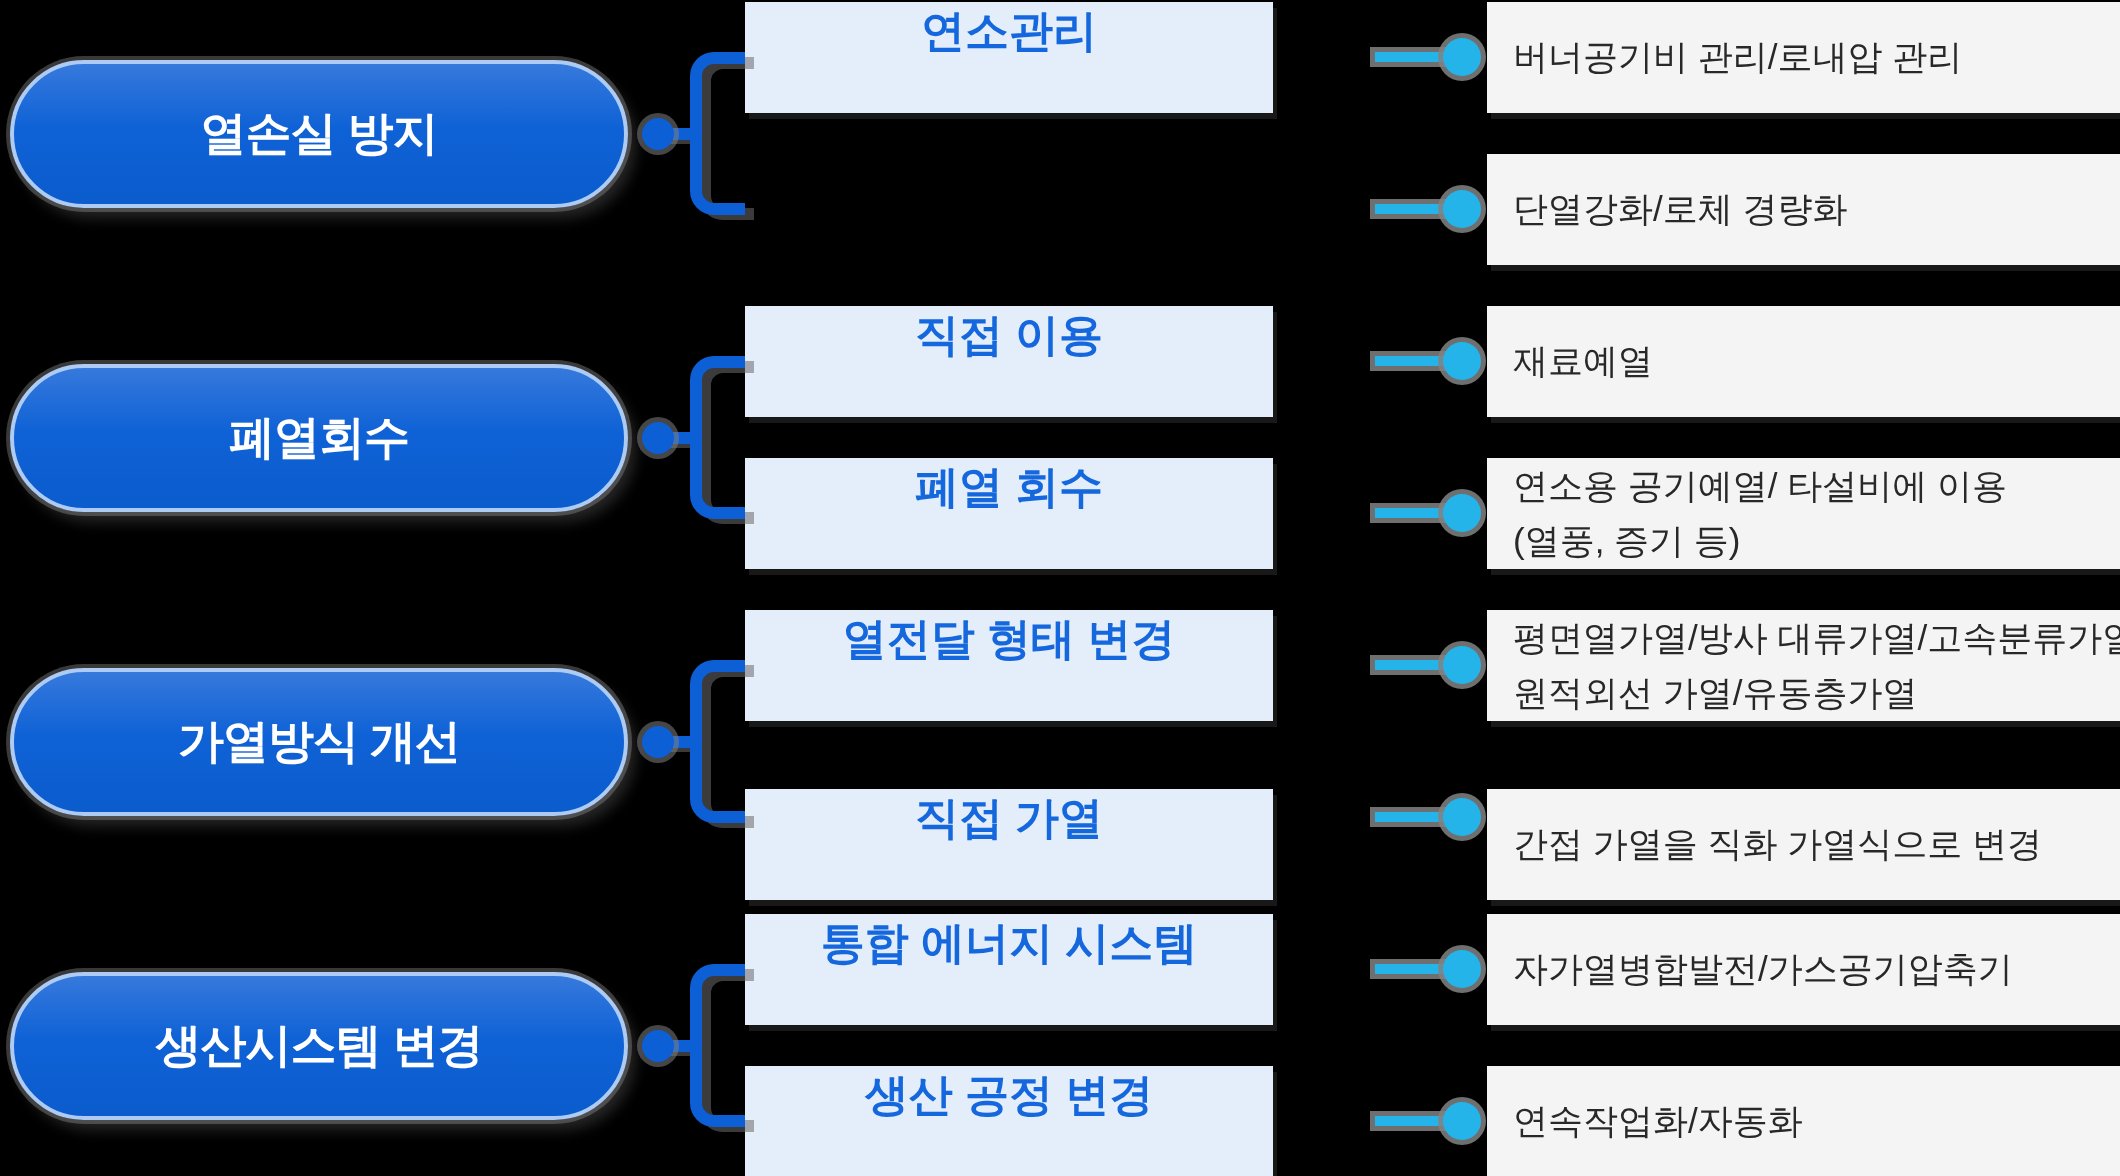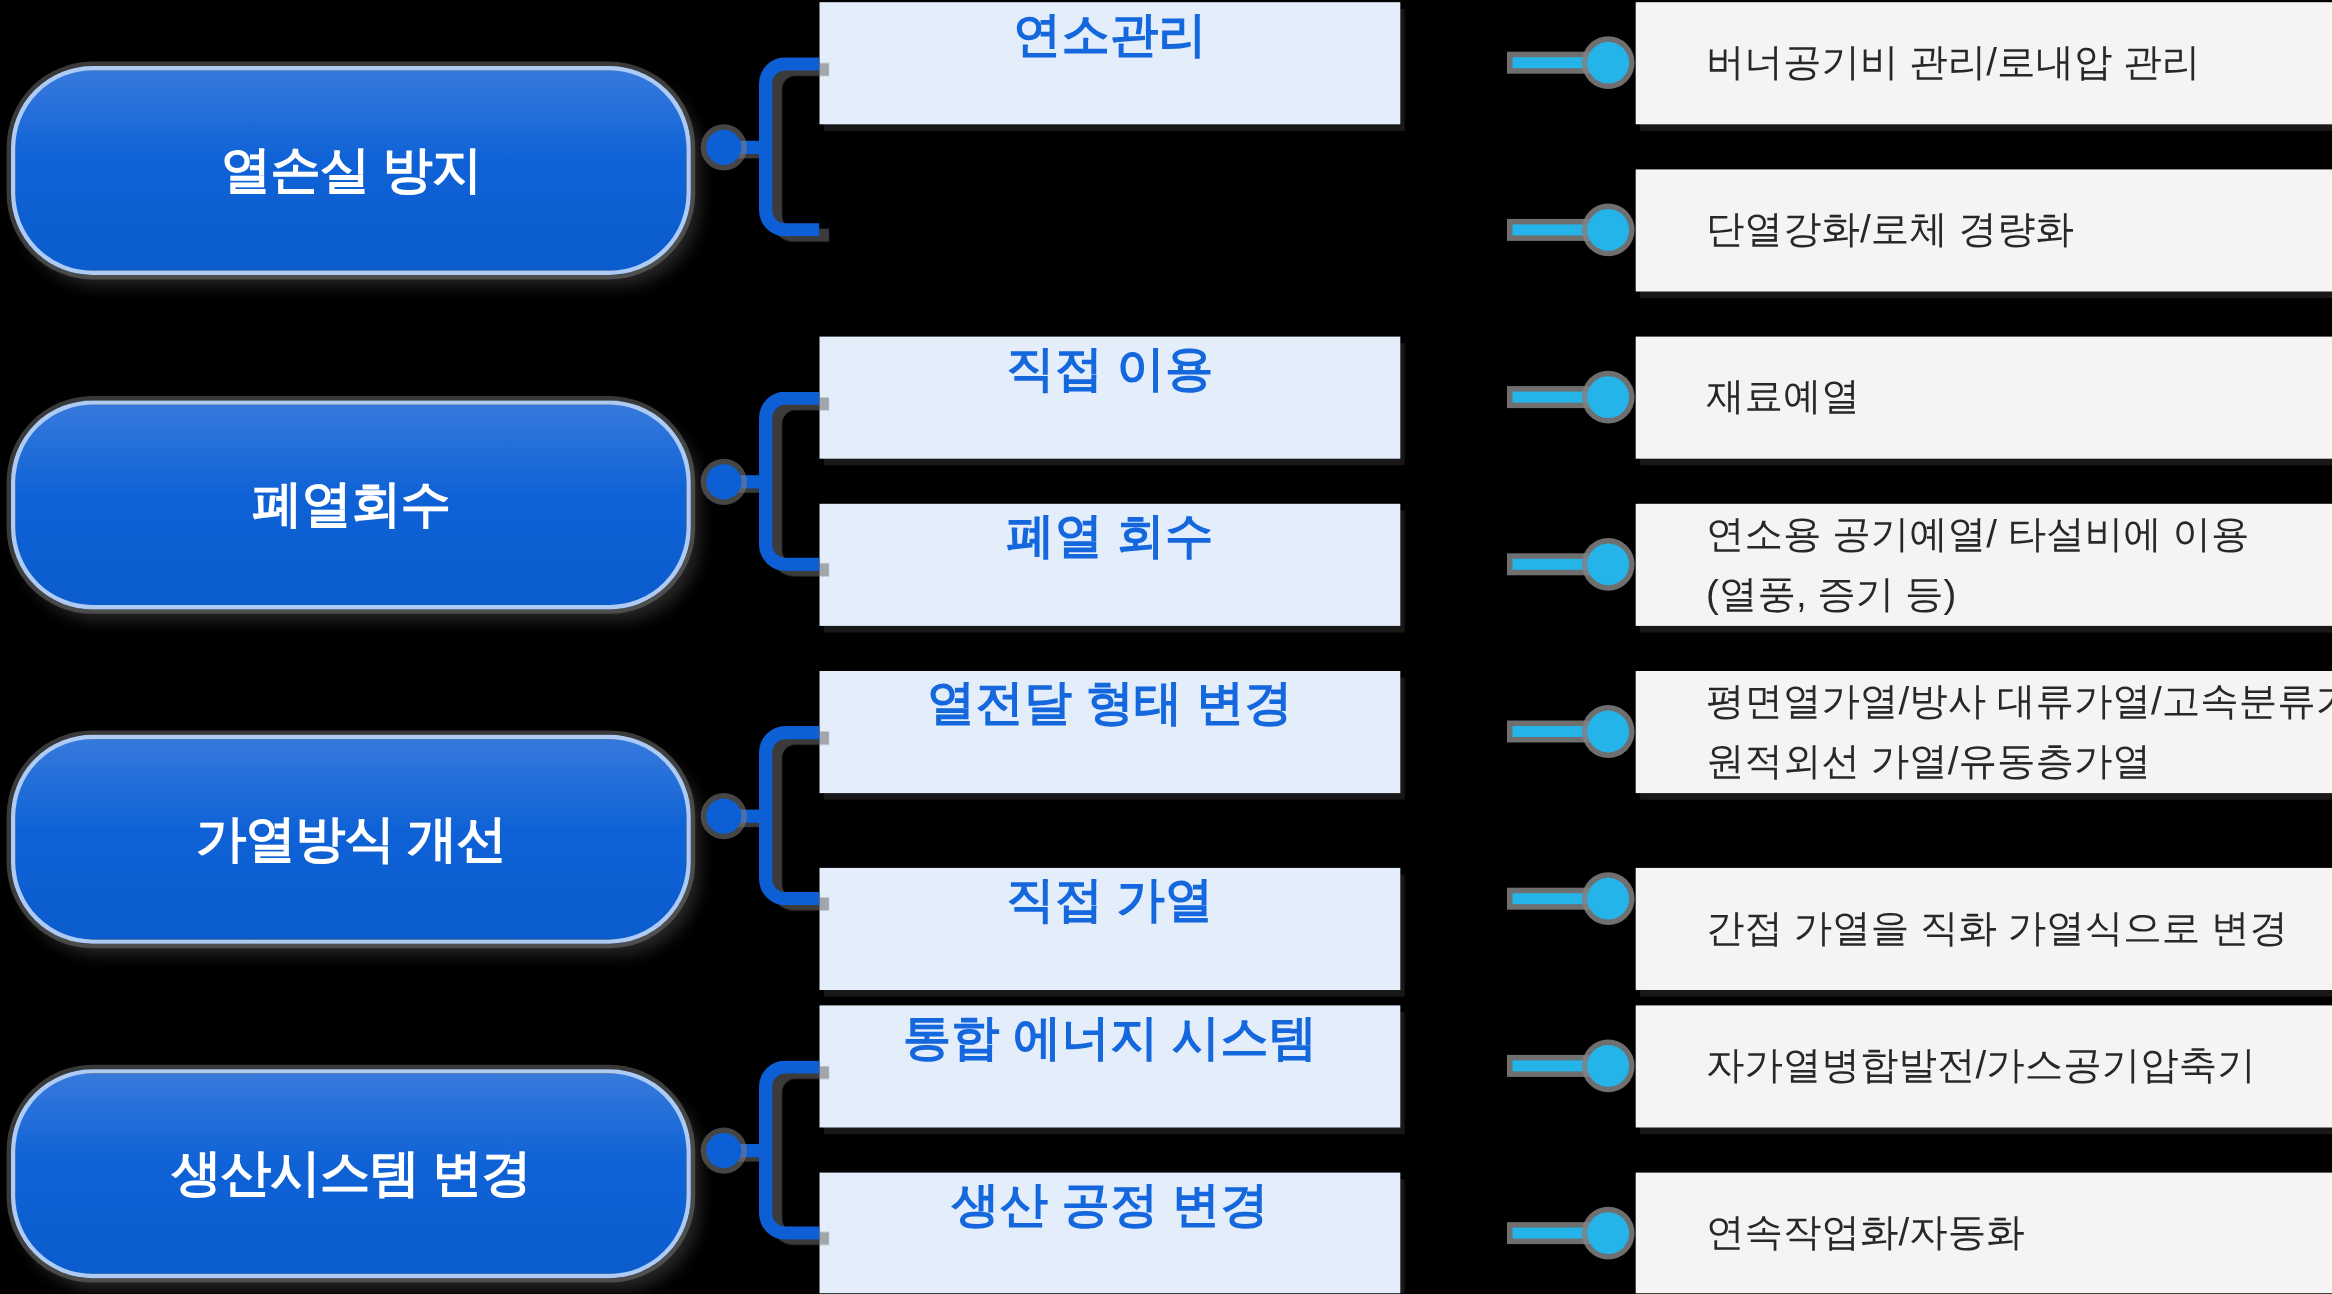--- a/index.html
+++ b/index.html
@@ -5,21 +5,21 @@
   html,body{margin:0;padding:0;background:#000;}
   #stage{
     position:relative;
     width:2120px;height:1176px;
     background:#000;
     overflow:hidden;
     font-family:"Liberation Sans", sans-serif;
   }
   
   .pill{
-    position:absolute;left:10px;width:618px;height:190px;
+    position:absolute;left:10px;width:618px;height:148px;
     border-radius:74px;
     background:linear-gradient(180deg,#3679dc 0%,#0f62d6 45%,#0b5ccd 100%);
     border:4px solid #aecbf4;
     box-sizing:border-box;
     display:flex;align-items:center;justify-content:center;
     box-shadow:0 0 0 4px rgba(150,150,150,0.38), 8px 10px 14px rgba(95,95,95,0.40);
   }
   .pill-label{
     color:#ffffff;font-size:46px;font-weight:bold;letter-spacing:-1px;white-space:nowrap;
   }
@@ -67,21 +67,21 @@
   }
 
   
   .rightbox{
     position:absolute;left:1487px;width:633px;height:111px;
     background:#f4f4f4;
     display:flex;align-items:center;justify-content:flex-start;
     box-shadow:4px 6px 0 rgba(110,110,110,0.22);
   }
   .detail-text{
-    padding-left:64px;color:#282828;font-size:35px;line-height:1.55;
+    padding-left:26px;color:#282828;font-size:35px;line-height:1.55;
   }
   .detail-text span{display:block;white-space:nowrap;}
 
   
   .r0{top:2px}.r1{top:154px}.r2{top:306px}.r3{top:458px}
   .r4{top:610px}.r5{top:789px}.r6{top:914px}.r7{top:1066px}
   .cyan.r0{top:36px}.cyan.r1{top:188px}.cyan.r2{top:340px}.cyan.r3{top:492px}
   .cyan.r4{top:644px}.cyan.r5{top:796px}.cyan.r6{top:948px}.cyan.r7{top:1100px}
 </style>
 </head>

